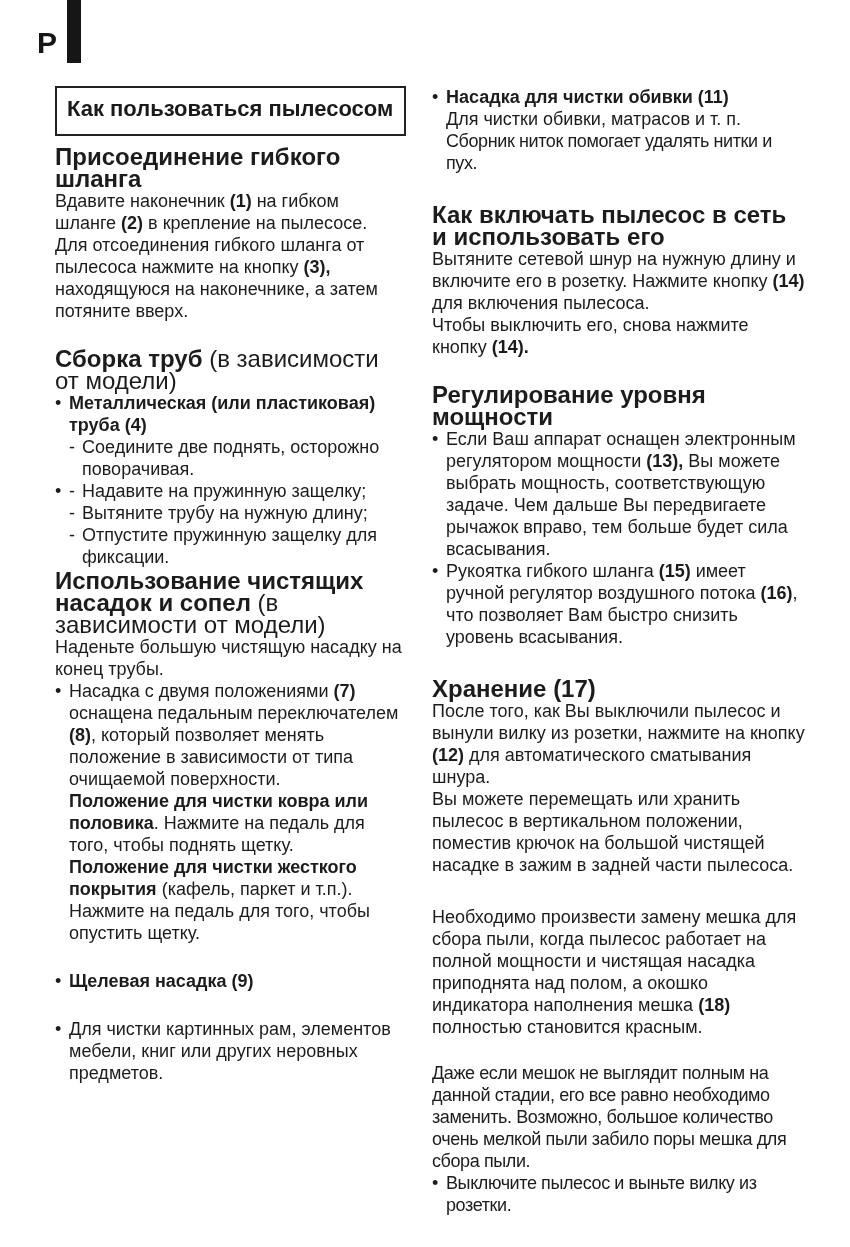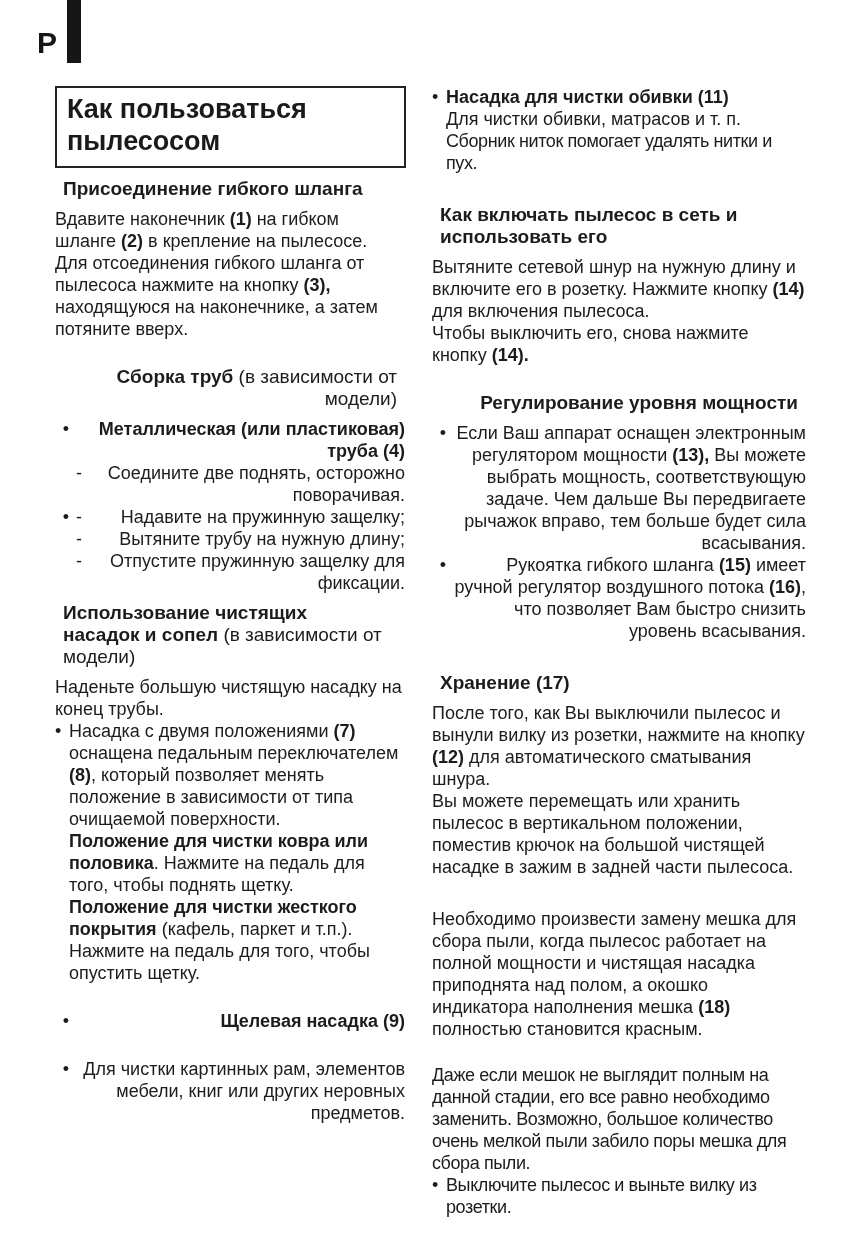--- a/index.html
+++ b/index.html
@@ -34,34 +34,34 @@
   .col-right { left:432px; width:374px; }
 
   .title-box {
     border:2px solid #222;
     padding:5px 10px 9px 10px;
     margin-bottom:10px;
     width:327px;
   }
   h1 {
     margin:0;
-    font-size:27px; line-height:32px; font-weight:bold;
+    font-size:22px; line-height:32px; font-weight:bold;
     color:#1a1a1a;
   }
   h2 {
-    margin:8px;
-    font-size:19px; line-height:22px; font-weight:normal;
+    margin:0;
+    font-size:24px; line-height:22px; font-weight:normal;
   }
   .hw { max-width:322px; }
   p { margin:0; }
   b { font-weight:bold; }
 
   .sec { margin:0; }
   .mt0 { margin-top:2px; }
-  .mt1 { margin-top:26px;text-align:right; }
+  .mt1 { margin-top:26px; }
   .mt2 { margin-top:30px; }
   .mt3 { margin-top:24px; }
 
   .bullet { display:flex; align-items:flex-start; }
   .dot { width:14px; flex:none; }
   .bt { flex:1; min-width:0; }
   .dash { display:flex; align-items:flex-start; }
   .d { width:13px; flex:none; }
   .dt { flex:1; min-width:0; }
 

